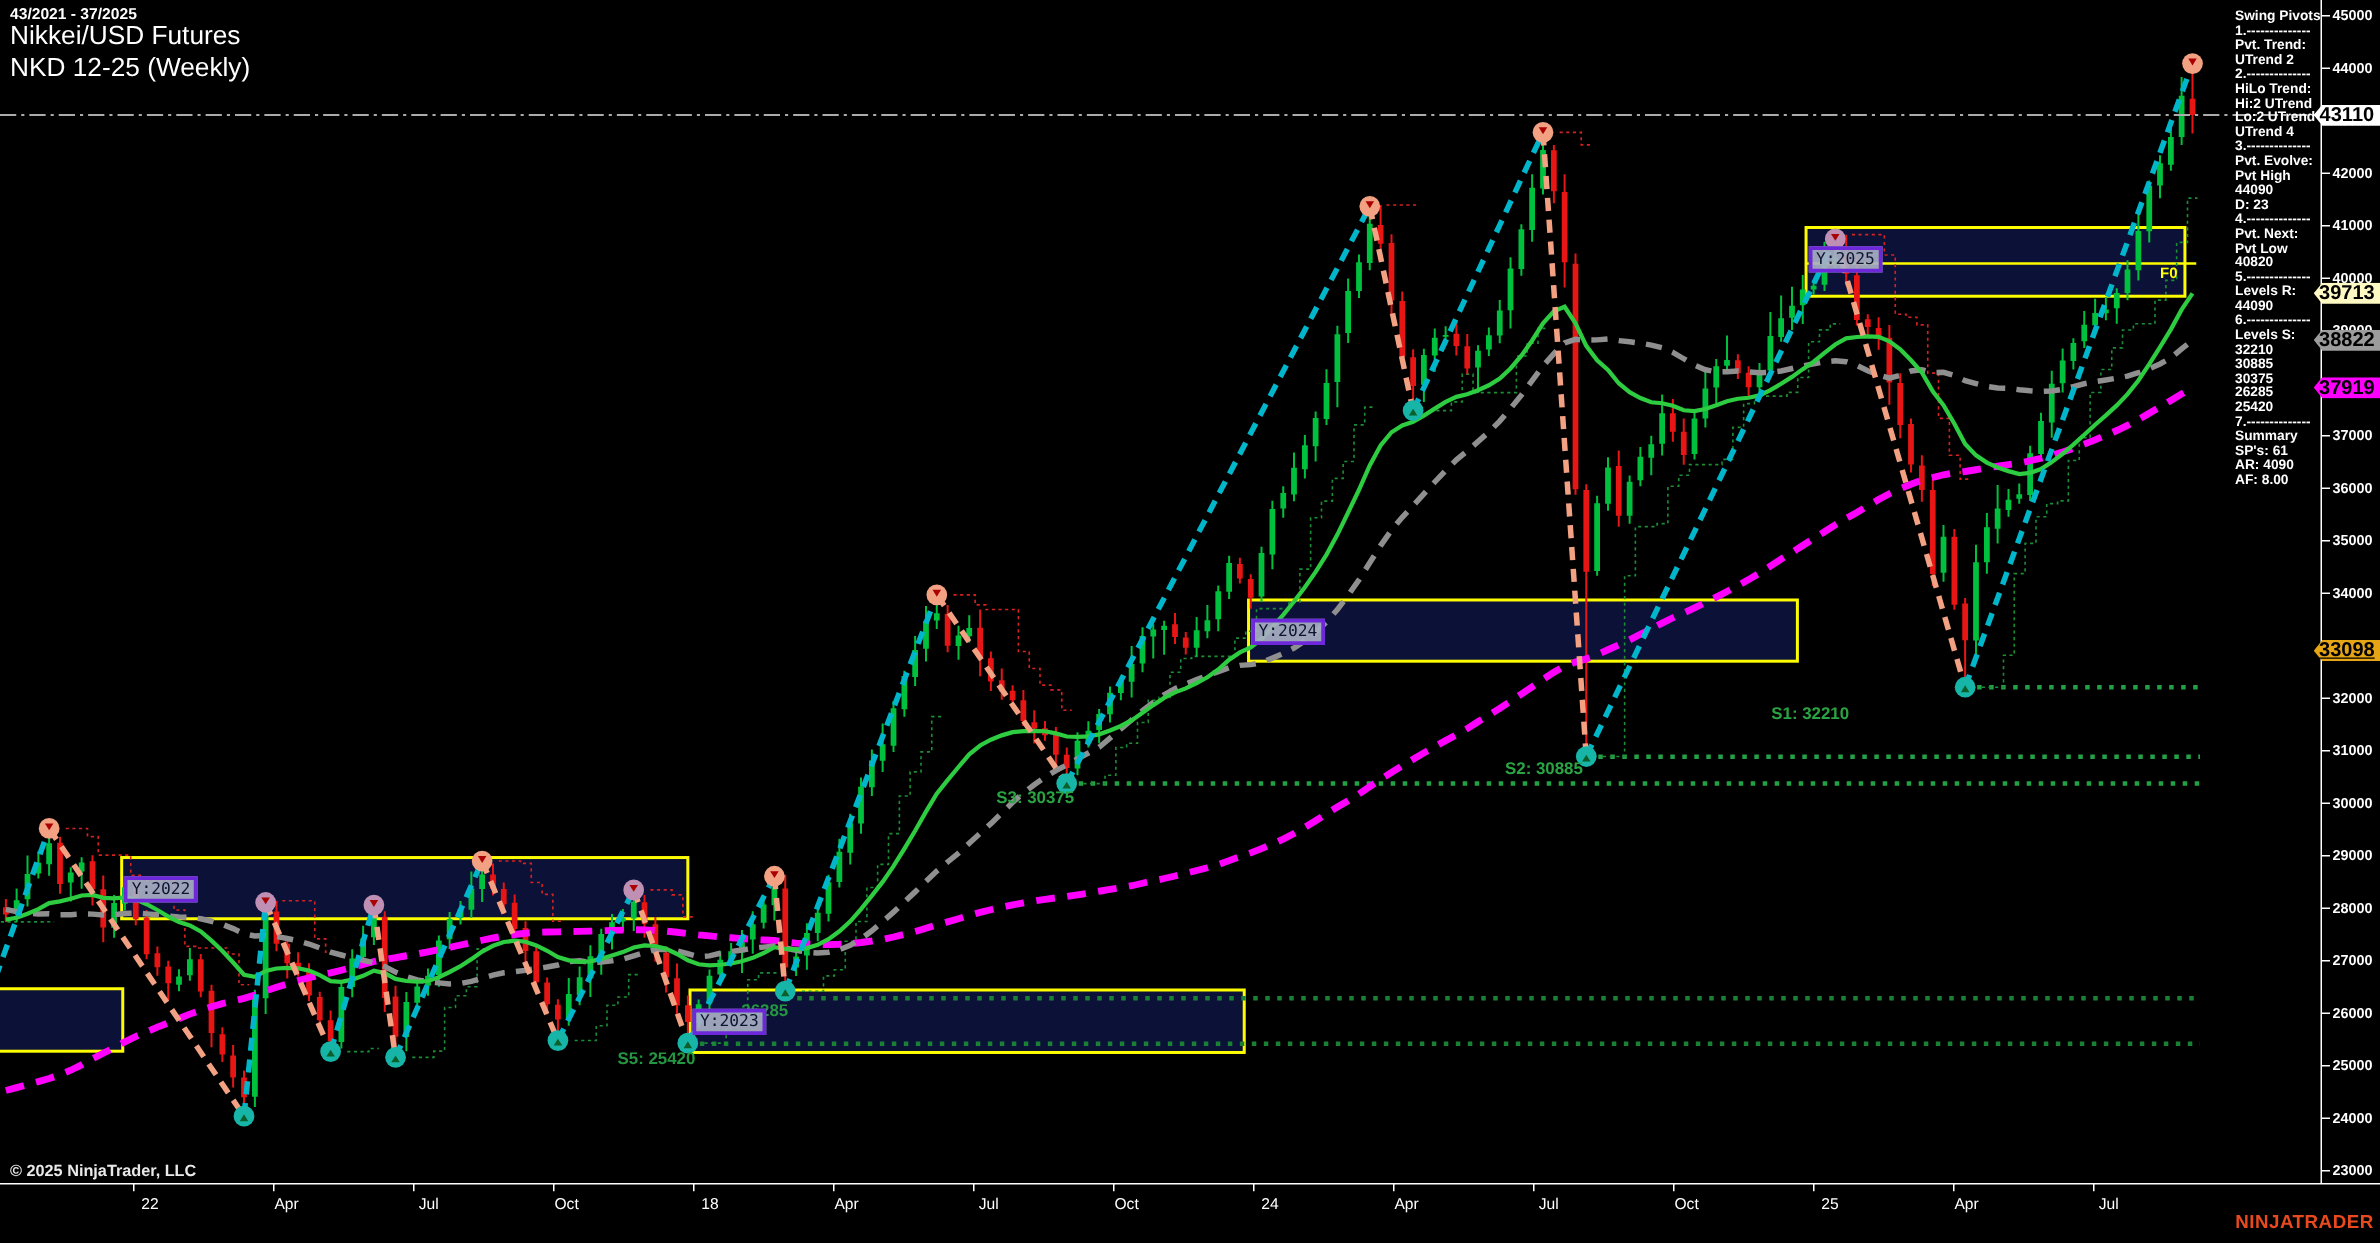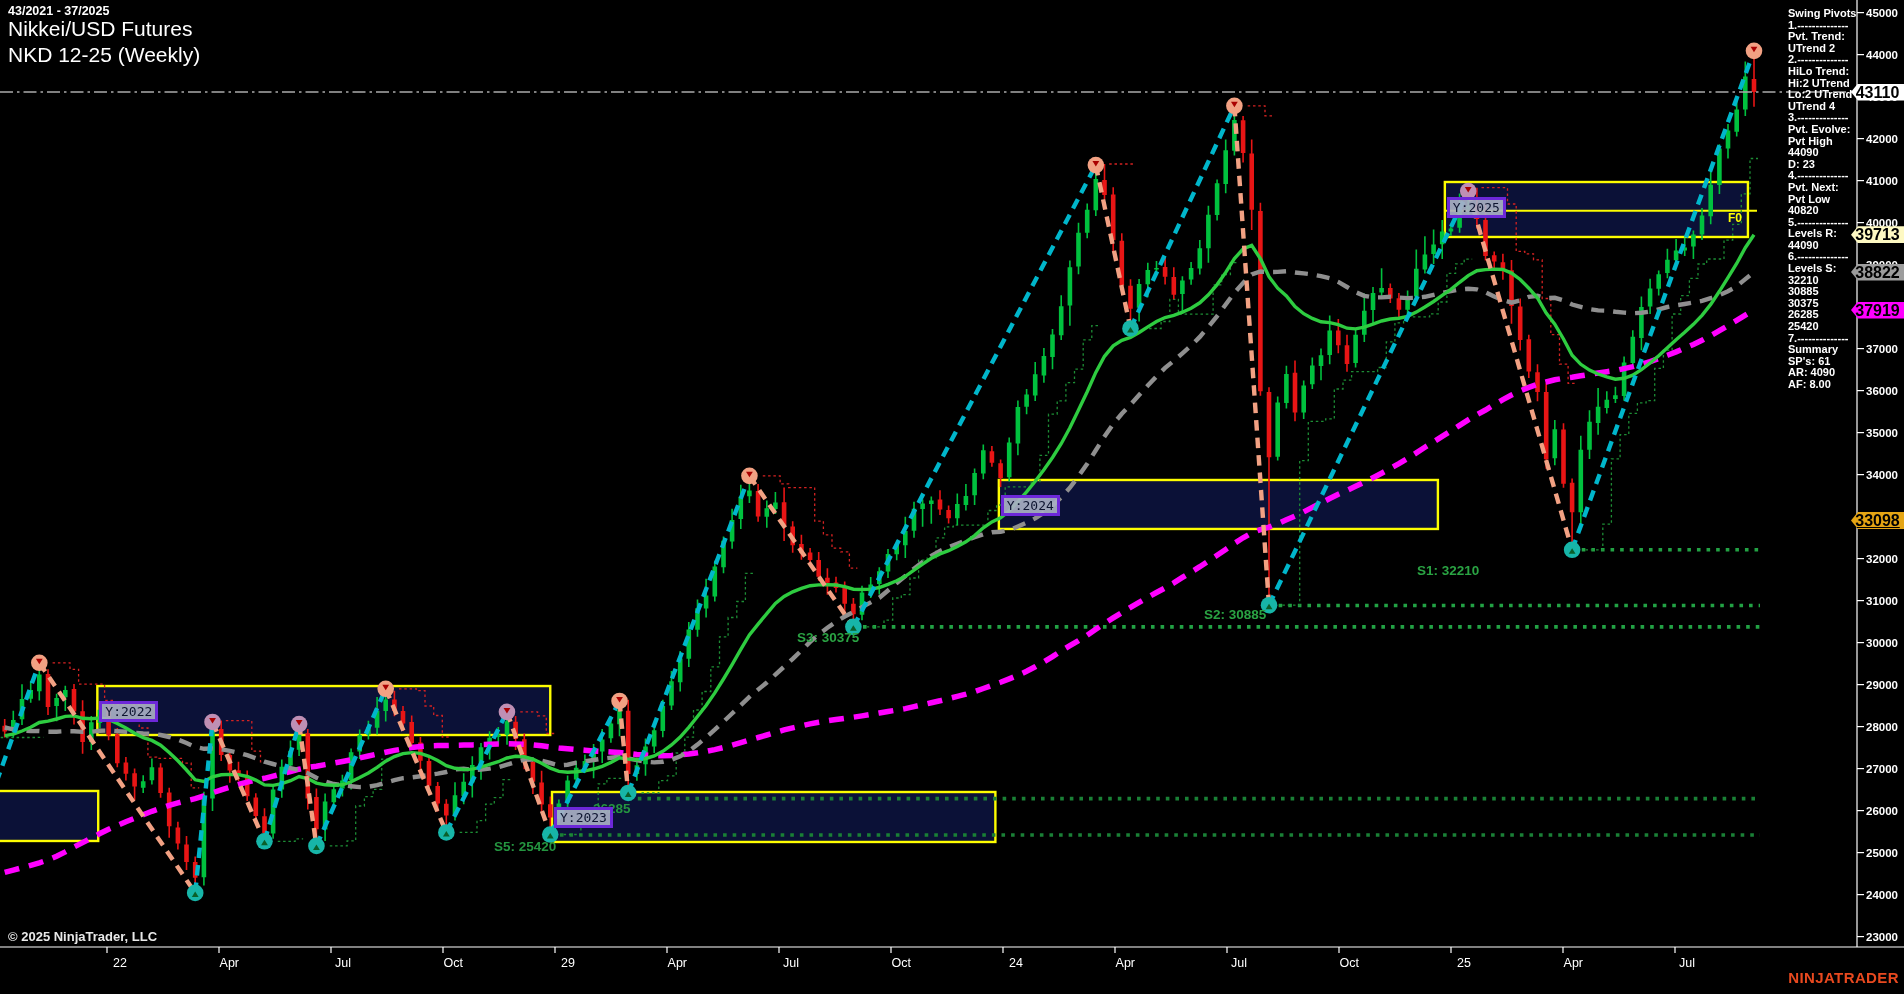--- a/index.html
+++ b/index.html
@@ -182,21 +182,21 @@
       <div class="chip" style="top: 226.171px; background: #fef9c3;">39713</div>
       <div class="chip" style="top: 263.592px; background: rgb(156, 156, 156);">38822</div>
       <div class="chip" style="top: 301.518px; background: rgb(255, 0, 255);">37919</div>
       <div class="chip" style="top: 512px; background: rgb(229, 165, 20); text-decoration: underline;">33098</div>
     </div>
   <div id="time-axis">
       <div class="ttick" style="left: 107px;">22</div>
       <div class="ttick" style="left: 219px;">Apr</div>
       <div class="ttick" style="left: 331px;">Jul</div>
       <div class="ttick" style="left: 443px;">Oct</div>
-      <div class="ttick" style="left: 555px;">29</div>
+      <div class="ttick" style="left: 555px;">18</div>
       <div class="ttick" style="left: 667px;">Apr</div>
       <div class="ttick" style="left: 779px;">Jul</div>
       <div class="ttick" style="left: 891px;">Oct</div>
       <div class="ttick" style="left: 1003px;">24</div>
       <div class="ttick" style="left: 1115px;">Apr</div>
       <div class="ttick" style="left: 1227px;">Jul</div>
       <div class="ttick" style="left: 1339px;">Oct</div>
       <div class="ttick" style="left: 1451px;">25</div>
       <div class="ttick" style="left: 1563px;">Apr</div>
       <div class="ttick" style="left: 1675px;">Jul</div>

